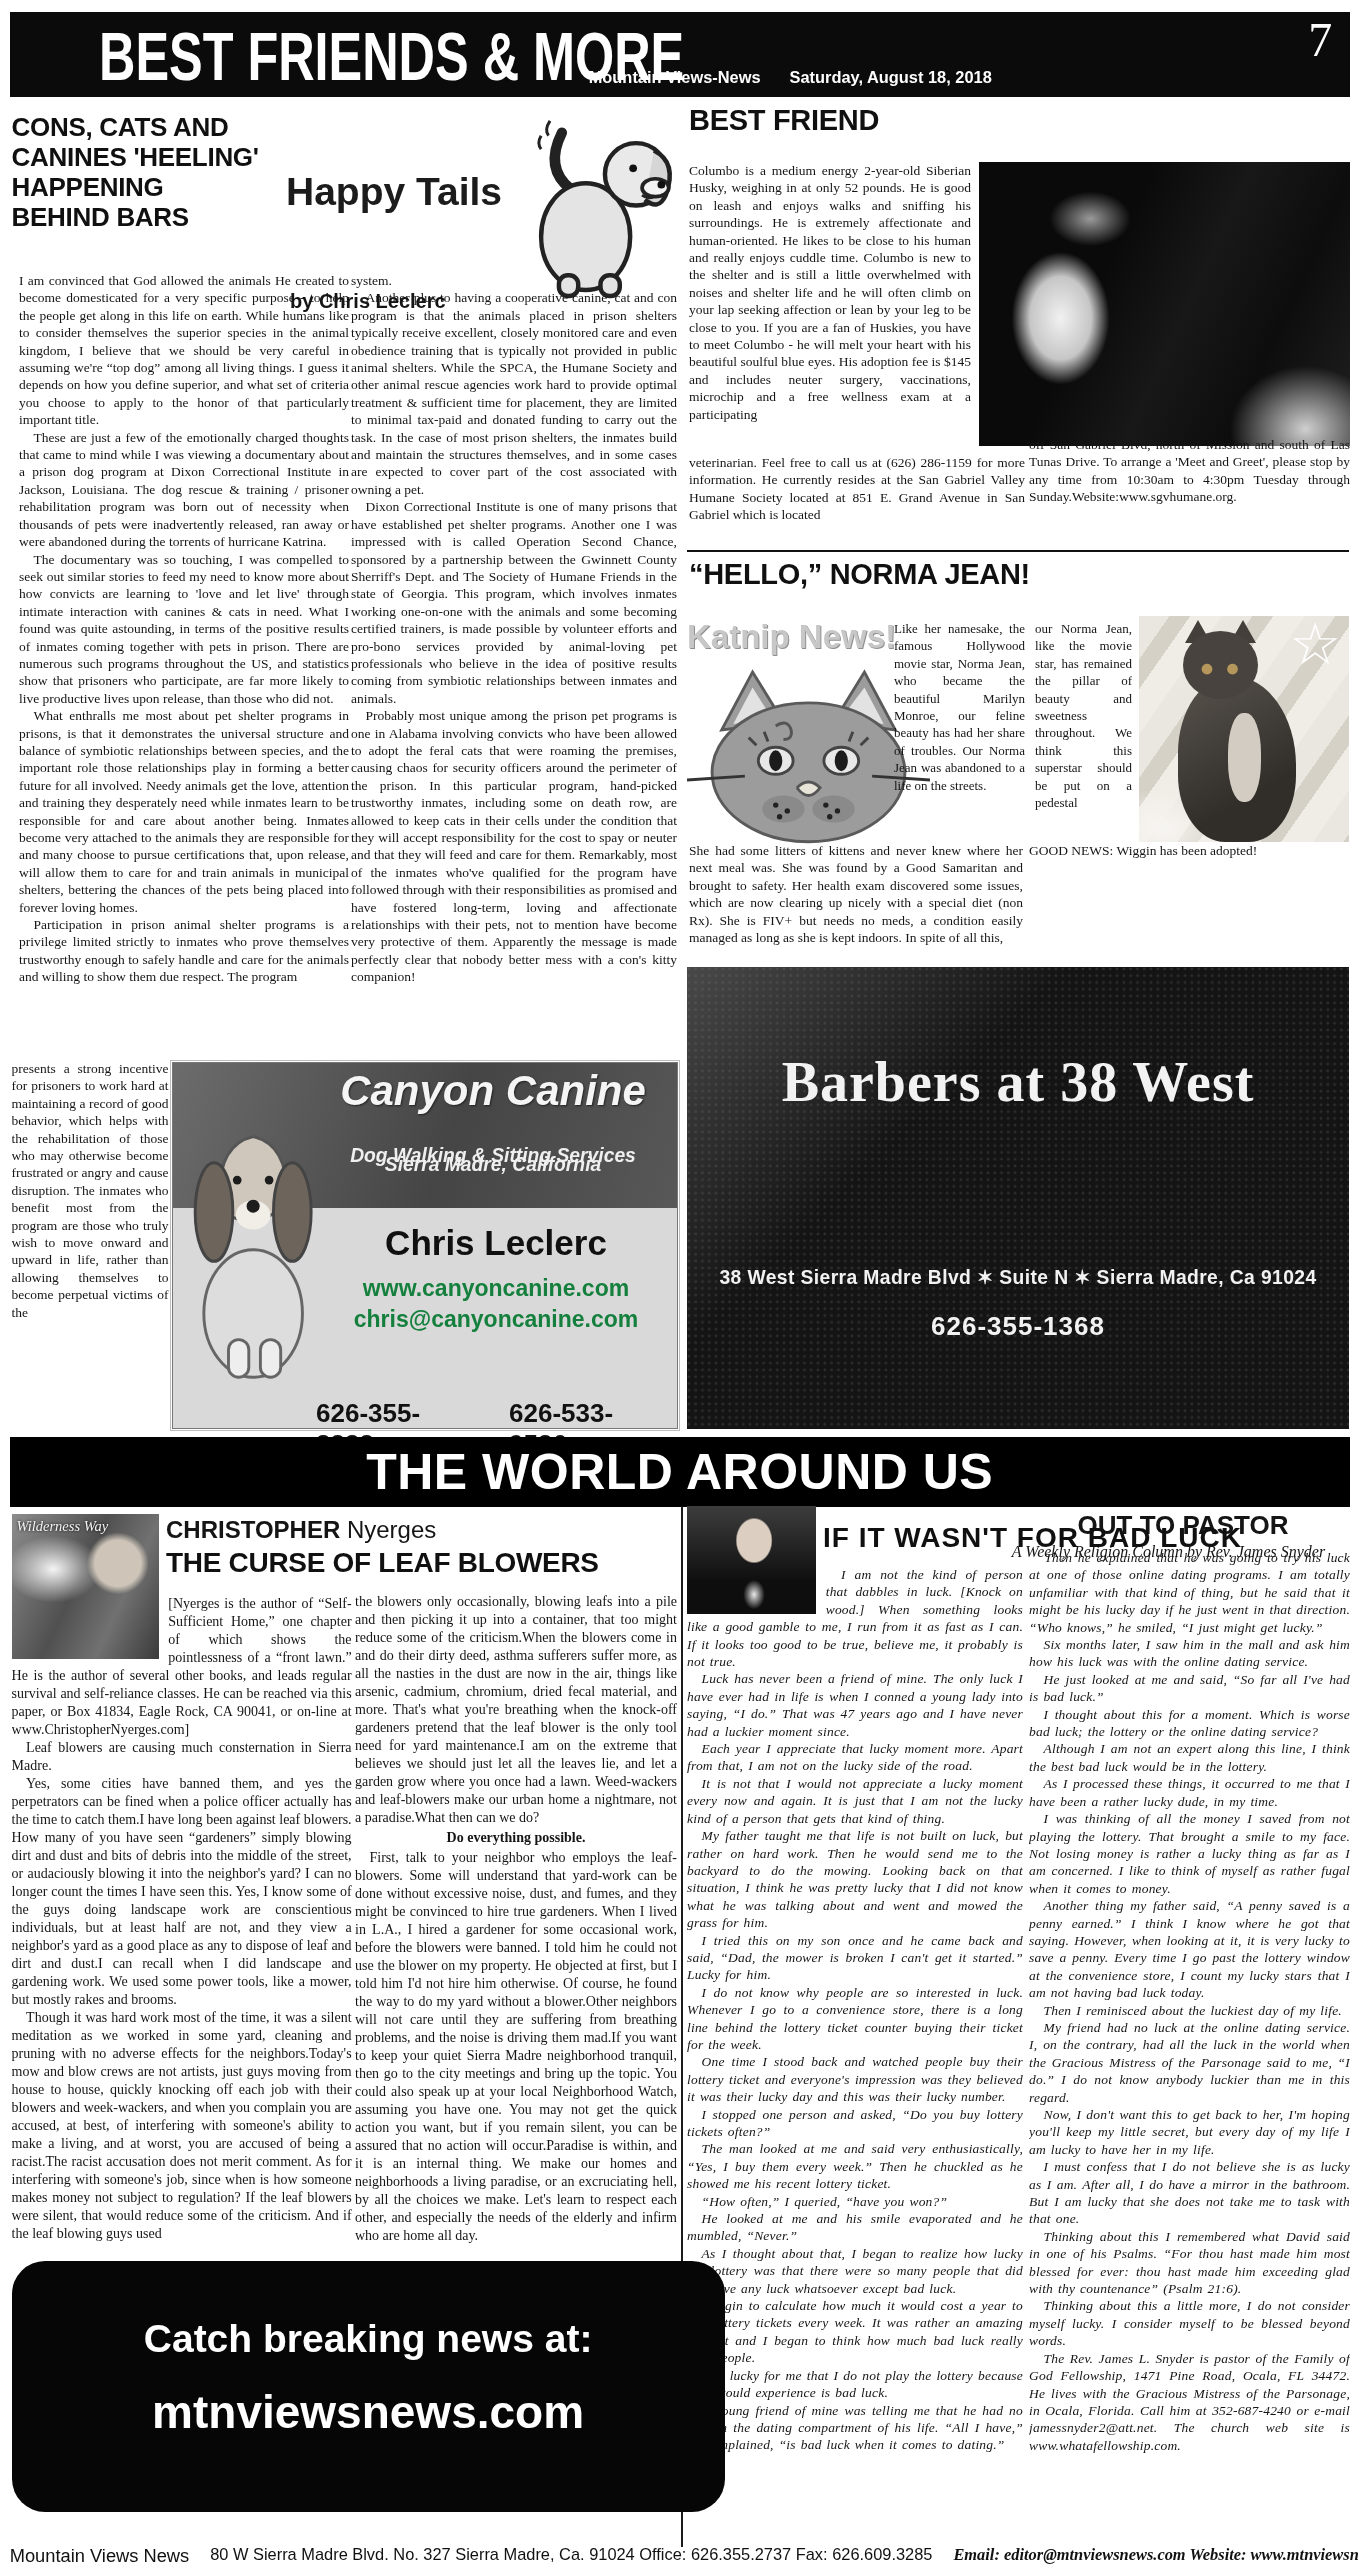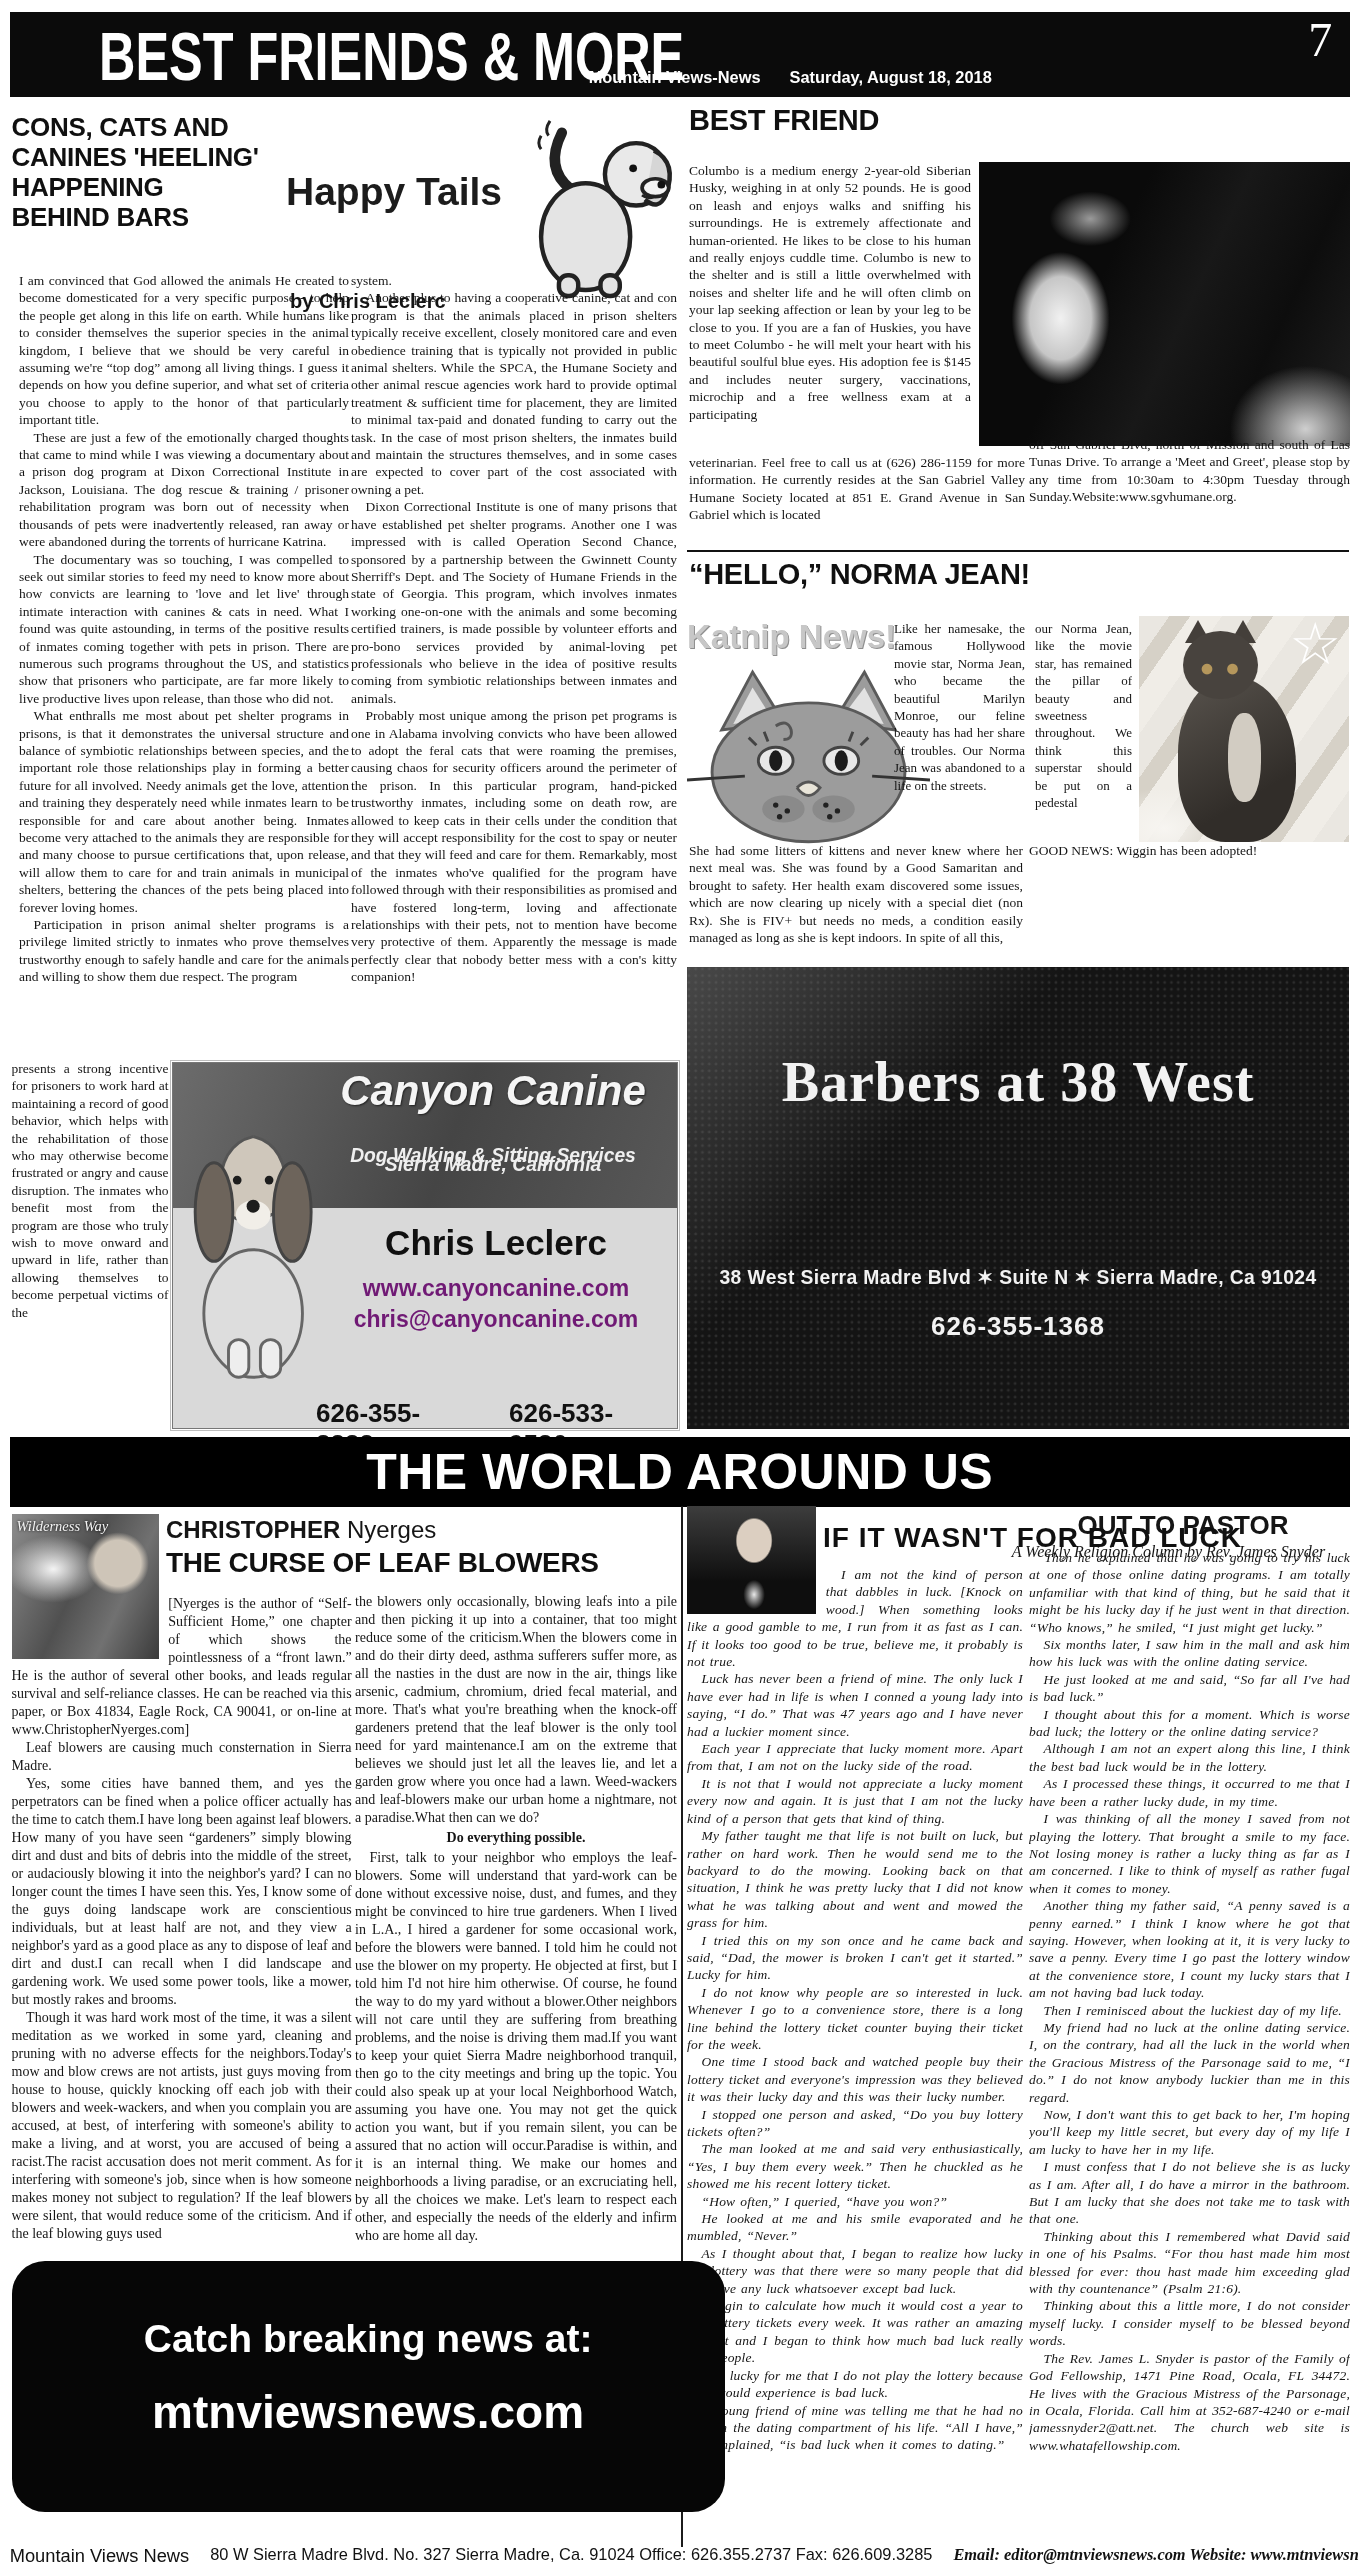--- a/index.html
+++ b/index.html
@@ -25,21 +25,21 @@
   
   .canyon{left:172px;top:1062px;width:504px;height:365px;background:#d9d9d9;border:1px solid #777;
           outline:1px solid #bdbdbd;outline-offset:1.9px;}
   .canyon-banner{position:absolute;left:0;top:0;right:0;height:145px;
           background:linear-gradient(110deg,#6c6c6c,#454545 55%,#585858);}
   .canyon-name{position:absolute;left:145px;top:3.9px;width:350px;text-align:center;color:#f5f5f5;
           font-family:"Liberation Sans",sans-serif;font-style:italic;font-weight:700;font-size:42px;text-shadow:1px 1px 1.9px #222;}
   .canyon-tag{position:absolute;left:145px;width:350px;text-align:center;color:#efefef;
           font-family:"Liberation Sans",sans-serif;font-style:italic;font-weight:700;font-size:19.3px;}
   .canyon-contact{position:absolute;left:153px;top:160px;width:340px;text-align:center;font-family:"Liberation Sans",sans-serif;font-weight:700;font-size:35px;color:#101010;}
-  .canyon-line{position:absolute;left:153px;width:340px;text-align:center;font-family:"Liberation Sans",sans-serif;font-weight:700;font-size:23px;color:#701a75;}
+  .canyon-line{position:absolute;left:153px;width:340px;text-align:center;font-family:"Liberation Sans",sans-serif;font-weight:700;font-size:23px;color:#15803d;}
   .canyon-phones{position:absolute;left:143px;top:295px;width:353px;display:flex;justify-content:center;gap:33px;
           font-family:"Liberation Sans",sans-serif;font-weight:700;font-size:26px;color:#111;margin-top:40px;}
   
   .husky{left:979px;top:162px;width:371px;height:284px;
      background:
       radial-gradient(ellipse 68px 92px at 22% 55%, #f1f1f1, #c6c6c6 45%, rgba(200,200,200,0) 72%),
       radial-gradient(ellipse 58px 39px at 30% 20%, #9a9a9a, rgba(130,130,130,0) 70%),
       radial-gradient(ellipse 116px 97px at 88% 94%, #cfcfcf, rgba(160,160,160,0) 65%),
       linear-gradient(115deg,#0a0a0a 35%,#181818 55%,#0d0d0d 75%,#202020);}
   .catphoto{left:1139px;top:616px;width:210px;height:226px;overflow:hidden;

